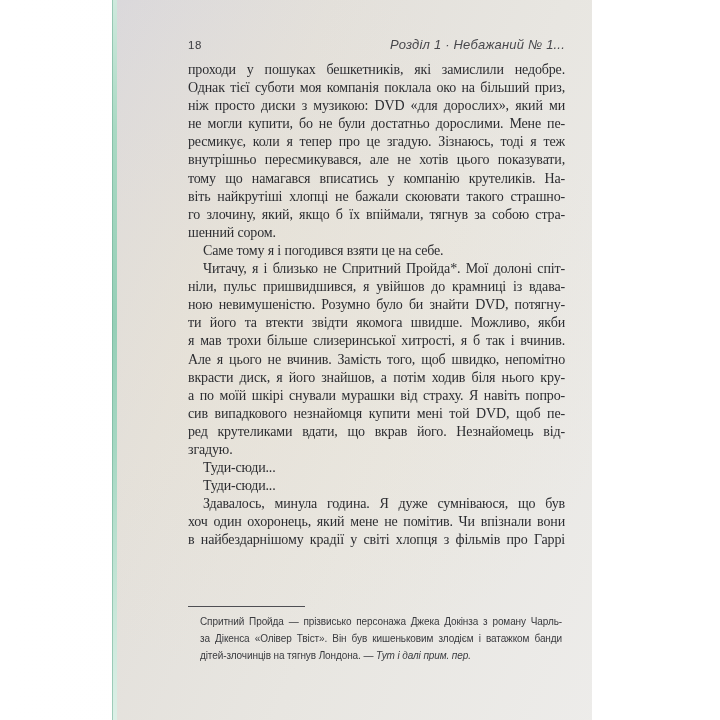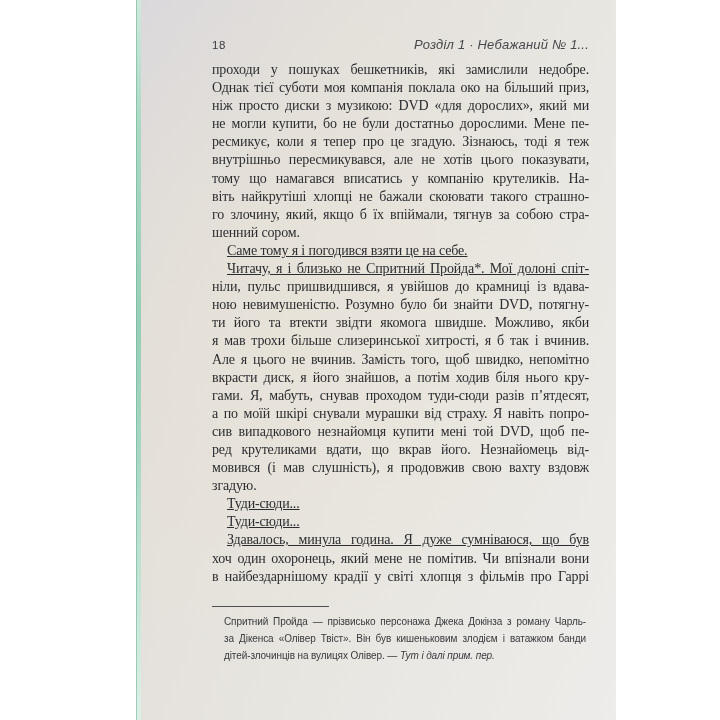--- a/index.html
+++ b/index.html
@@ -7,21 +7,20 @@
   body {
     width:720px; height:720px;
     background:#ffffff;
     font-family:"Liberation Serif", serif;
     overflow:hidden;
   }
   .stage {
     position:relative; width:592px; height:720px;
     background:linear-gradient(to right, #ffffff 0%, #fefefe 100%);
     overflow:hidden;
-    margin-left:24px;
   }
   
   .page {
     position:absolute; left:112px; top:0; width:494px; height:720px;
     background:
       radial-gradient(120% 80% at 30% 45%, rgba(236,228,210,0.40), rgba(236,228,210,0) 62%),
       linear-gradient(112deg, #dad8db 0%, #e3e0db 28%, #e8e6e1 58%, #edecea 100%);
   }
   .page::after { 
     content:""; position:absolute; right:0; top:0; width:11px; height:100%;
@@ -49,21 +48,21 @@
   .runhead { font-style:italic; font-size:13px; letter-spacing:0.2px; color:#48484c; }
 
   
   .body-text {
     position:absolute; left:76px; top:61px; width:377px;
     font-size:14px; letter-spacing:-0.15px;
     color:#2c2d31;
     text-rendering:optimizeLegibility;
   }
   .bl { height:18.1px; line-height:18.1px; overflow:hidden; white-space:normal; }
-  .bl.ind { text-indent:15px;text-decoration:underline; }
+  .bl.ind { text-indent:15px; }
   .bl.jst { text-align:justify; }
   .bl.jst::after { content:""; display:inline-block; width:100%; height:0; }
 
   
   .fn-sep {
     position:absolute; left:76px; top:606px; width:117px; height:0;
     border-top:1.2px solid #4e4e53;
   }
   .footnote {
     position:absolute; left:88px; top:613px; width:362px;
@@ -100,40 +99,38 @@
         <div class="bl jst">го злочину, який, якщо б їх впіймали, тягнув за собою стра-</div>
         <div class="bl">шенний сором.</div>
         <div class="bl ind">Саме тому я і погодився взяти це на себе.</div>
         <div class="bl ind jst">Читачу, я і близько не Спритний Пройда*. Мої долоні спіт-</div>
         <div class="bl jst">ніли, пульс пришвидшився, я увійшов до крамниці із вдава-</div>
         <div class="bl jst">ною невимушеністю. Розумно було би знайти DVD, потягну-</div>
         <div class="bl jst">ти його та втекти звідти якомога швидше. Можливо, якби</div>
         <div class="bl jst">я мав трохи більше слизеринської хитрості, я б так і вчинив.</div>
         <div class="bl jst">Але я цього не вчинив. Замість того, щоб швидко, непомітно</div>
         <div class="bl jst">вкрасти диск, я його знайшов, а потім ходив біля нього кру-</div>
-        <div class="bl jst">гами. Я, мабуть, снував проходом туди-сюди разів п’ятдесят,</div>
         <div class="bl jst">а по моїй шкірі снували мурашки від страху. Я навіть попро-</div>
         <div class="bl jst">сив випадкового незнайомця купити мені той DVD, щоб пе-</div>
         <div class="bl jst">ред крутеликами вдати, що вкрав його. Незнайомець від-</div>
-        <div class="bl jst">мовився (і мав слушність), я продовжив свою вахту вздовж</div>
         <div class="bl">згадую.</div>
         <div class="bl ind">Туди-сюди...</div>
         <div class="bl ind">Туди-сюди...</div>
         <div class="bl ind jst">Здавалось, минула година. Я дуже сумніваюся, що був</div>
         <div class="bl jst">хоч один охоронець, який мене не помітив. Чи впізнали вони</div>
         <div class="bl jst">в найбездарнішому крадії у світі хлопця з фільмів про Гаррі</div>
       </div>
 
     <div class="fn-sep"></div>
 
     <div class="footnote">
       <div class="fl jst">
         <span>Спритний Пройда — прізвисько персонажа Джека Докінза з роману Чарль-</span>
       </div>
       <div class="fl jst">
         <span>за Дікенса «Олівер Твіст». Він був кишеньковим злодієм і ватажком банди</span>
       </div>
       <div class="fl">
-        <span>дітей-злочинців на вулицях Олівер. — </span><span class="it">Тут і далі прим. пер.</span>
+        <span>дітей-злочинців на тягнув Лондона. — </span><span class="it">Тут і далі прим. пер.</span>
       </div>
     </div>
   </div>
 </div>
 
 </body></html>

